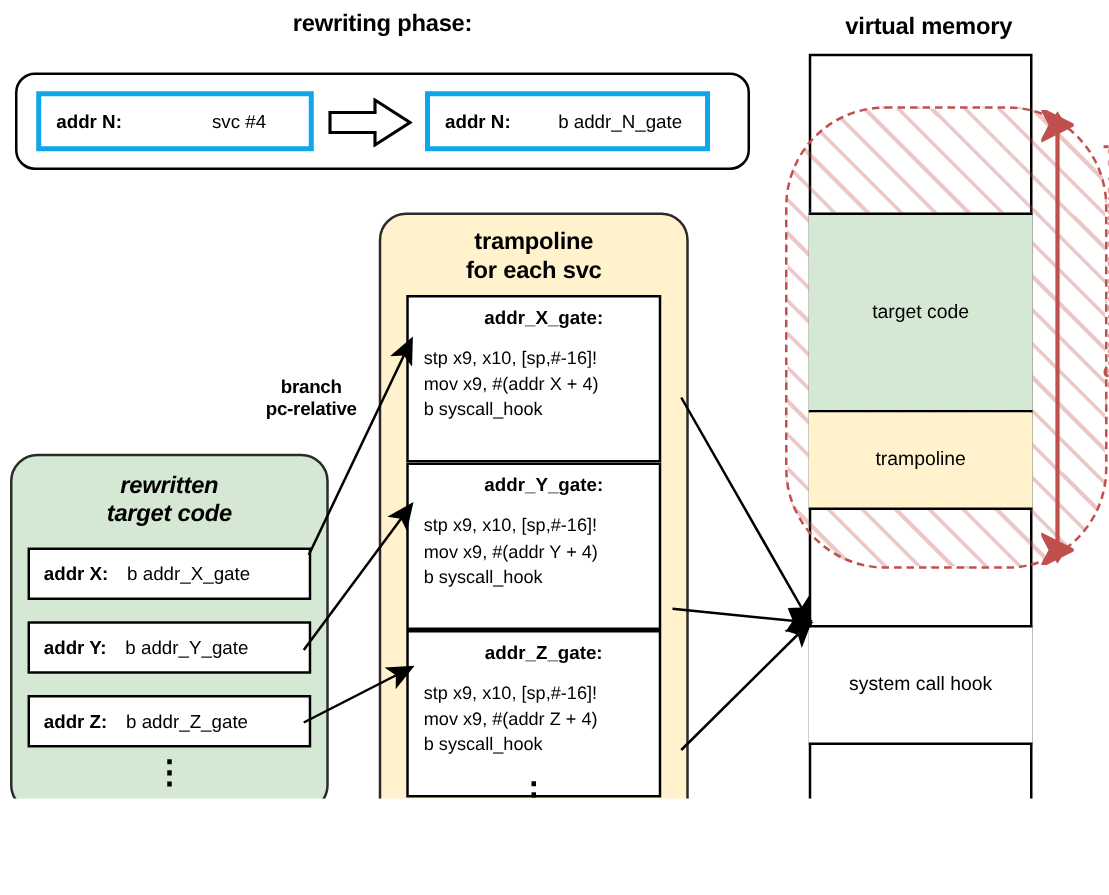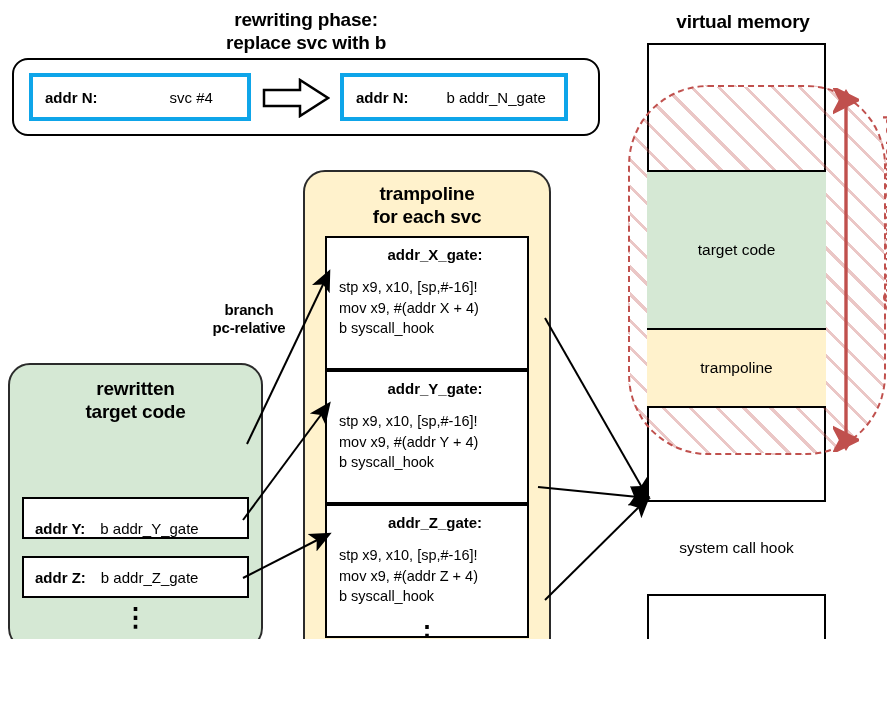--- a/index.html
+++ b/index.html
@@ -78,20 +78,21 @@
     left: 8px; top: 363px;
     width: 255px; height: 287px;
     background: #d5e8d4;
     border: 2.5px solid #2b2b2b;
     border-radius: 22px;
     box-sizing: border-box;
   }
   #rewritten-title {
     left: 8px; top: 377px;
     width: 255px;
+    font-style: italic;
   }
   .addr-row {
     border: 2px solid #000;
     background: #fff;
     box-sizing: border-box;
     display: flex;
     align-items: center;
     left: 22px;
     width: 227px;
     height: 42px;
@@ -101,21 +102,21 @@
     font-size: 15px;
     padding-left: 11px;
     white-space: nowrap;
   }
   .addr-row .a-value {
     font-size: 15px;
     margin-left: 15px;
     white-space: nowrap;
   }
   #addr-row-0 { top: 438px; }
-  #addr-row-1 { top: 497px; align-items: flex-end; }
+  #addr-row-1 { top: 497px; }
   #addr-row-2 { top: 556px; }
   #rewritten-dots {
     left: 8px; top: 604px;
     width: 255px;
     text-align: center;
     font-size: 26px;
     font-weight: bold;
     line-height: 1;
     letter-spacing: 0;
   }
@@ -249,21 +250,20 @@
     pointer-events: none;
   }
 </style>
 </head>
 <body>
 
 <div id="stage">
 
   <div class="abs title-bold" style="left:12px; top:8px; width:588px;">
     <div>rewriting phase:</div>
-    <div>replace svc with b</div>
   </div>
 
   <div class="abs" id="rewrite-panel"></div>
 
   <div class="abs instr-box" id="instr-before">
     <span class="instr-label">addr N:</span>
     <span class="instr-value">svc #4</span>
   </div>
 
   <div class="abs" id="rewrite-arrow">
@@ -276,20 +276,24 @@
     <span class="instr-label">addr N:</span>
     <span class="instr-value">b addr_N_gate</span>
   </div>
 
   <div class="abs" id="rewritten-box"></div>
   <div class="abs title-bold" id="rewritten-title">
     <div>rewritten</div>
     <div>target code</div>
   </div>
 
+  <div class="abs addr-row" id="addr-row-0">
+    <span class="a-label">addr X:</span>
+    <span class="a-value">b addr_X_gate</span>
+  </div>
   <div class="abs addr-row" id="addr-row-1">
     <span class="a-label">addr Y:</span>
     <span class="a-value">b addr_Y_gate</span>
   </div>
   <div class="abs addr-row" id="addr-row-2">
     <span class="a-label">addr Z:</span>
     <span class="a-value">b addr_Z_gate</span>
   </div>
   <div class="abs" id="rewritten-dots">⋮</div>
 

